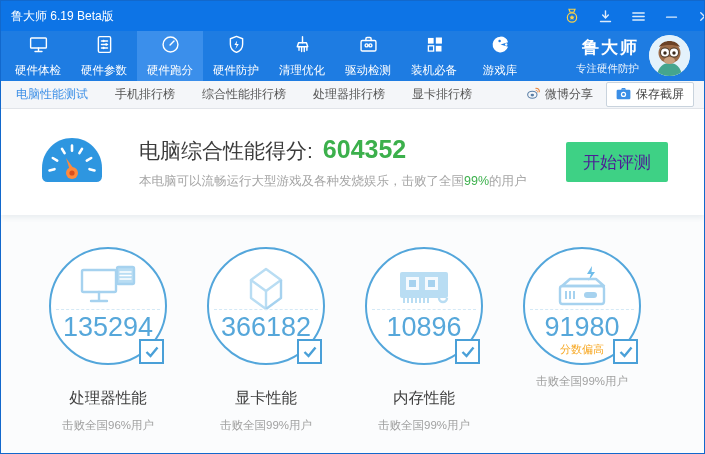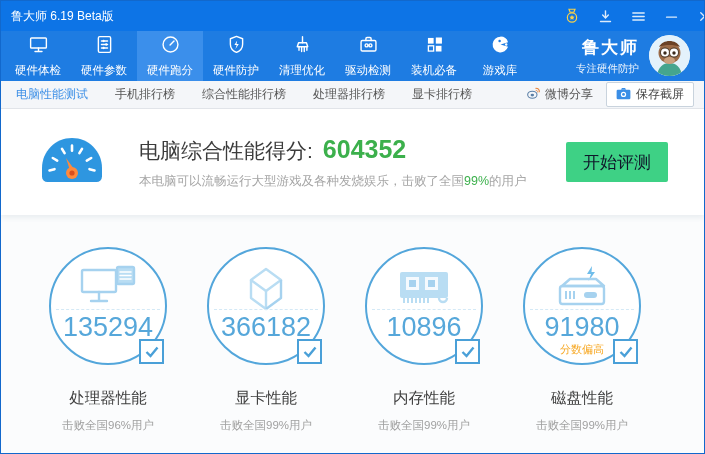--- a/index.html
+++ b/index.html
@@ -42,21 +42,21 @@
   
   .score-section { height:106px; background:#fff; display:flex; align-items:center; padding:0 36px;
                    box-shadow:0 3px 5px rgba(160,175,190,.18); position:relative; z-index:2; }
   .gauge-big { width:70px; height:60px; flex-shrink:0; }
   .score-text { margin-left:32px; }
   .score-title-row { display:flex; align-items:baseline; gap:10px; }
   .score-title { font-size:21px; color:#3c3c3c; }
   .score-value { font-size:25px; color:#3cb04c; font-weight:bold; }
   .score-desc { font-size:12.5px; color:#a5a5a5; margin-top:8px; }
   .score-desc .pct { color:#3cb04c; }
-  .start-btn { margin-left:auto; width:102px; height:40px; background:#3ed185; color:#0f172a; font-size:17px;
+  .start-btn { margin-left:auto; width:102px; height:40px; background:#3ed185; color:#4c1d95; font-size:17px;
                border:none; border-radius:2px; display:flex; align-items:center; justify-content:center;
                cursor:pointer; font-family:inherit; }
 
   
   .cards { height:243px; background:#fbfcfd; display:flex; padding:32px 32px 0 28px; }
   .card { width:158px; display:flex; flex-direction:column; align-items:center; }
   .circle { width:118px; height:118px; border:2px solid #53a6db; border-radius:50%; background:#fff;
             position:relative; }
   .circle-dash { position:absolute; left:5px; right:5px; top:53%; border-top:1px dashed #d4e9f6; }
   .circle-icon { position:absolute; top:15px; left:50%; transform:translateX(-50%); }
@@ -335,18 +335,17 @@
         </span>
         <span class="circle-dash"></span>
         <span class="circle-num">91980</span>
         <span class="circle-note">分数偏高</span>
         <span class="checkbox">
             <svg width="14" height="12" viewBox="0 0 14 12">
               <polyline points="1.5,6 5.5,10 12.5,1.5" stroke="#4aa0d8" stroke-width="2.4" fill="none"></polyline>
             </svg>
           </span>
       </div>
-      <span class="card-title">磁盘性能</span>
       <span class="card-sub">击败全国99%用户</span>
     </div>
 
   </div>
 </div>
 
 </body></html>

